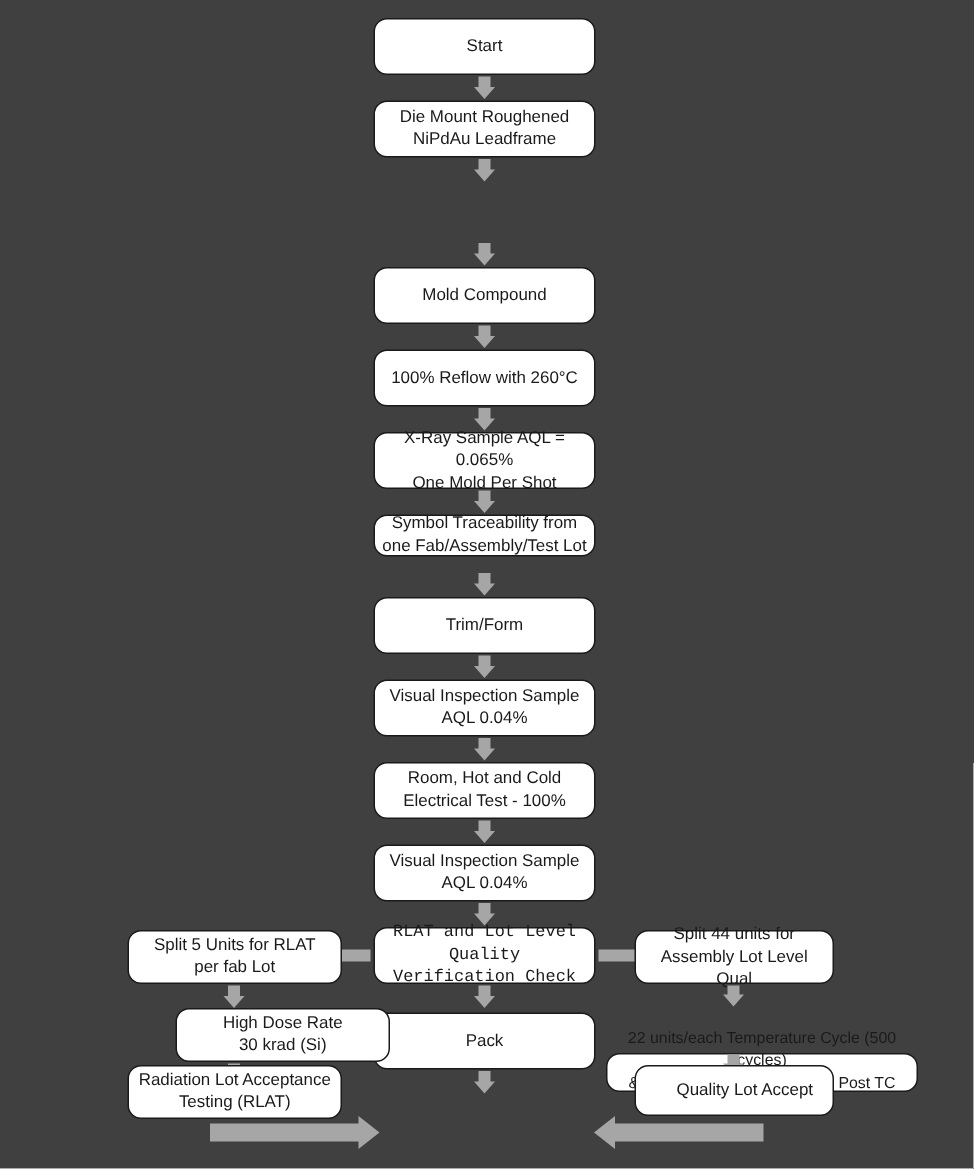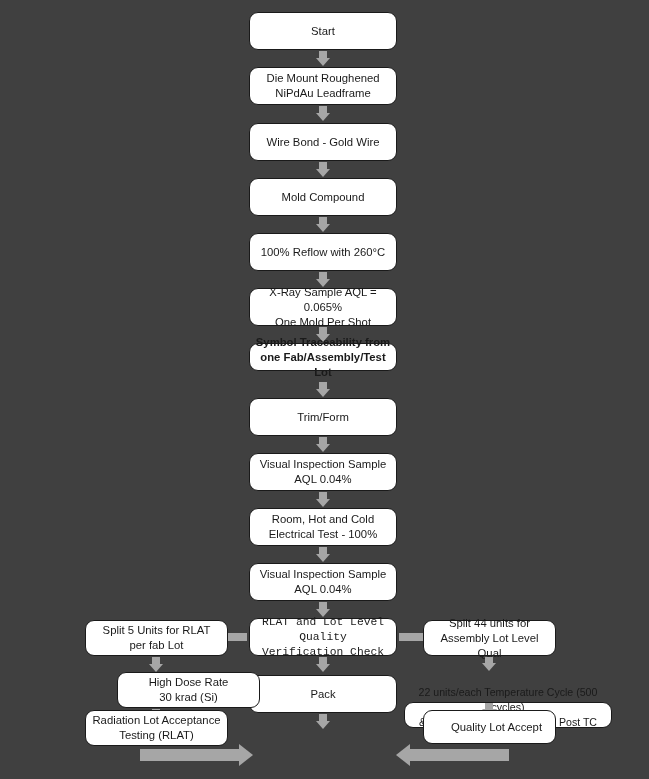--- a/index.html
+++ b/index.html
@@ -136,21 +136,20 @@
   </div>
 
   <div class="node" style="left:249px; top:67px; width:148px; height:38px;">Die Mount Roughened
 NiPdAu Leadframe</div>
 
   <div class="arrow-down" style="left:316px; top:106px; height:15px;">
     <div class="shaft" style="height:8px;"></div>
     <div class="head" style="top:7px;"></div>
   </div>
 
-  <div class="node" style="left:249px; top:123px; width:148px; height:38px;">Wire Bond - Gold Wire</div>
 
   <div class="arrow-down" style="left:316px; top:162px; height:15px;">
     <div class="shaft" style="height:8px;"></div>
     <div class="head" style="top:7px;"></div>
   </div>
 
   <div class="node" style="left:249px; top:178px; width:148px; height:38px;">Mold Compound</div>
 
   <div class="arrow-down" style="left:316px; top:217px; height:15px;">
     <div class="shaft" style="height:8px;"></div>
@@ -165,21 +164,21 @@
   </div>
 
   <div class="node" style="left:249px; top:288px; width:148px; height:38px;">X-Ray Sample AQL = 0.065%
 One Mold Per Shot</div>
 
   <div class="arrow-down" style="left:316px; top:327px; height:15px;">
     <div class="shaft" style="height:8px;"></div>
     <div class="head" style="top:7px;"></div>
   </div>
 
-  <div class="node" style="left:249px; top:343px; width:148px; height:28px;font-weight:bold;">Symbol Traceability from
+  <div class="node" style="left:249px; top:343px; width:148px; height:28px;">Symbol Traceability from
 one Fab/Assembly/Test Lot</div>
 
   <div class="arrow-down" style="left:316px; top:382px; height:15px;">
     <div class="shaft" style="height:8px;"></div>
     <div class="head" style="top:7px;"></div>
   </div>
 
   <div class="node" style="left:249px; top:398px; width:148px; height:38px;">Trim/Form</div>
 
   <div class="arrow-down" style="left:316px; top:437px; height:15px;">

